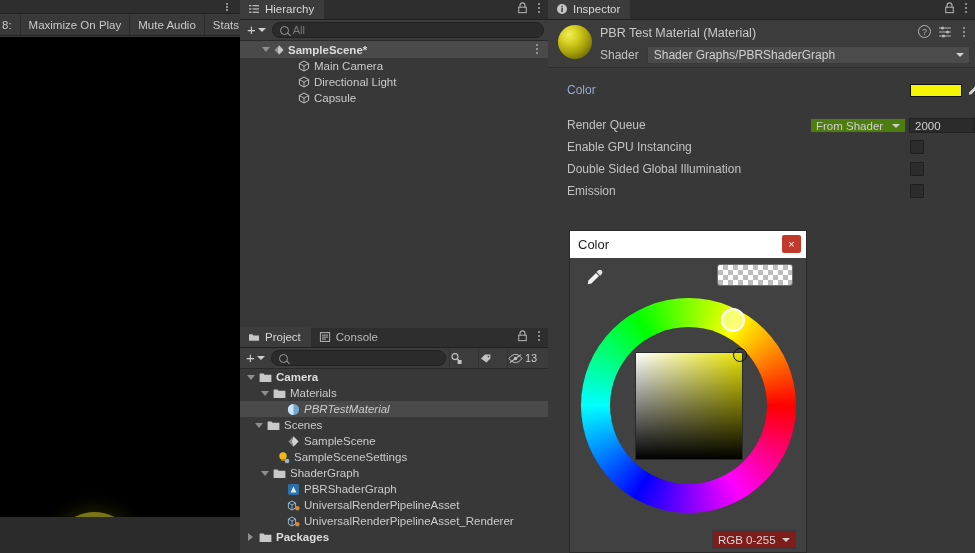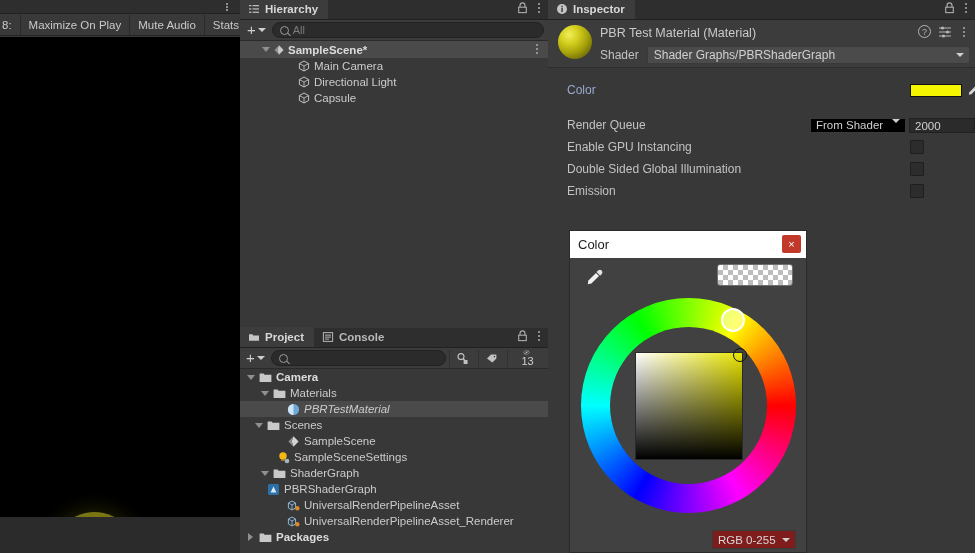--- a/index.html
+++ b/index.html
@@ -60,21 +60,21 @@
   #game-bottom-strip {
     position: absolute; left: 0; top: 517px; width: 240px; height: 36px; background: #2b2b2b;
   }
 
   
   #mid-col { position: absolute; left: 240px; top: 0; width: 308px; height: 553px; background: #383838; }
 
   
   .tabstrip {
     position: relative; height: 20px; background: #2e2e2e;
-    display: flex; align-items: flex-end; border-bottom: 1px solid #212121; font-weight: bold;
+    display: flex; align-items: flex-end; border-bottom: 1px solid #212121;
   }
   .tab {
     height: 20px; display: flex; align-items: center; gap: 5px;
     padding: 0 10px 0 8px; font-size: 11.5px; color: #b9b9b9; white-space: nowrap;
   }
   .tab.active { background: #3c3c3c; color: #d8d8d8; }
   .tab-icon { width: 12px; height: 12px; display: block; flex: none; }
   .tab-right {
     position: absolute; right: 4px; top: 2px; display: flex; align-items: center; gap: 6px;
   }
@@ -116,23 +116,22 @@
   .cube-icon { width: 12px; height: 12px; flex: none; display: block; }
 
   
   #project { position: absolute; left: 0; top: 328px; width: 308px; height: 225px; background: #383838; }
   #proj-toolbar {
     position: absolute; left: 0; top: 20px; width: 308px; height: 21px;
     background: #3c3c3c; display: flex; align-items: center; padding: 0 3px; gap: 3px;
     border-bottom: 1px solid #2a2a2a;
   }
   .proj-icon-btn {
-    width: 26px; height: 17px; display: flex; align-items: center; justify-content: center;
+    width: 26px; height: 17px; display: flex; align-items: center; justify-content: flex-start;
     border-left: 1px solid #313131;
-    flex-direction: column;
   }
   .badge-count { font-size: 11px; color: #cfcfcf; margin-left: 2px; }
   #proj-tree { position: absolute; left: 0; top: 41px; width: 308px; height: 184px; background: #383838; overflow: hidden; }
   .p-row { height: 16px; display: flex; align-items: center; gap: 4px; position: relative; }
   .p-row.sel { background: #4a4a4a; }
   .p-label { font-size: 11.5px; color: #cbcbcb; white-space: nowrap; }
   .p-label.bold { font-weight: bold; color: #dcdcdc; }
   .folder-icon { width: 13px; height: 11px; flex: none; display: block; }
   .asset-icon { width: 13px; height: 13px; flex: none; display: block; }
   .p-tri { width: 9px; flex: none; display: flex; align-items: center; justify-content: center; }
@@ -165,21 +164,21 @@
   .prop-row { position: absolute; left: 0; width: 427px; height: 20px; display: flex; align-items: center; }
   .prop-label { position: absolute; left: 19px; font-size: 12px; color: #c2c2c2; }
   .prop-label.tinted { color: #9aa7d0; }
   #color-swatch {
     position: absolute; left: 362px; top: 4px; width: 52px; height: 13px;
     background: #f5f500; border: 1px solid #101010;
   }
   #eyedropper-1 { position: absolute; left: 418px; top: 3px; width: 14px; height: 14px; }
   #rq-dropdown {
     position: absolute; left: 262px; top: 3px; width: 96px; height: 15px;
-    background: #000000; border: 1px solid #3a3a3a; display: flex; padding: 0 5px; position: absolute;
+    background: #4d7c0f; border: 1px solid #3a3a3a; display: flex; align-items: center; padding: 0 5px; position: absolute;
   }
   #rq-dropdown .dd-text { font-size: 11.5px; color: #d0d0d0; }
   #rq-value {
     position: absolute; left: 361px; top: 3px; width: 66px; height: 15px;
     background: #2b2b2b; border: 1px solid #212121; display: flex; align-items: center; padding: 0 5px;
   }
   #rq-value span { font-size: 11.5px; color: #d0d0d0; }
   .chk {
     position: absolute; left: 362px; top: 3px; width: 14px; height: 14px;
     background: #2c2c2c; border: 1px solid #1f1f1f; border-radius: 1px;
@@ -474,21 +473,21 @@
             <span class="p-tri">
               <span style="width:0;height:0;border-left:4px solid transparent;border-right:4px solid transparent;border-top:5px solid #8f8f8f;display:block"></span>
             </span>
             <span style="display: flex; flex: 0 0 auto;">
               <svg class="folder-icon" viewBox="0 0 13 11">
                 <path d="M0.6 1.6h4l1 1.2h6.8v7.2H0.6z" fill="#c9c9c9"></path>
               </svg>
             </span>
             <span class="p-label">ShaderGraph</span>
           </div>
-          <div class="p-row" style="padding-left: 14px;">
+          <div class="p-row" style="padding-left: 34px;">
             <span class="p-tri"></span>
             <span style="display: flex; flex: 0 0 auto;">
               <svg class="asset-icon" viewBox="0 0 13 13">
                 <rect x="1" y="1" width="11" height="11" rx="1.4" fill="#2d6fa8"></rect>
                 <path d="M3.6 9.4 6.5 3.6l2.9 5.8z" fill="#dfeaf3"></path>
               </svg>
             </span>
             <span class="p-label">PBRShaderGraph</span>
           </div>
           <div class="p-row" style="padding-left: 34px;">

